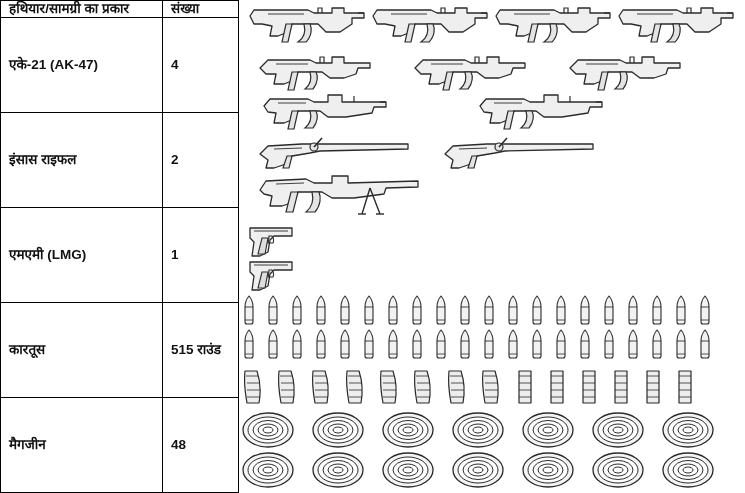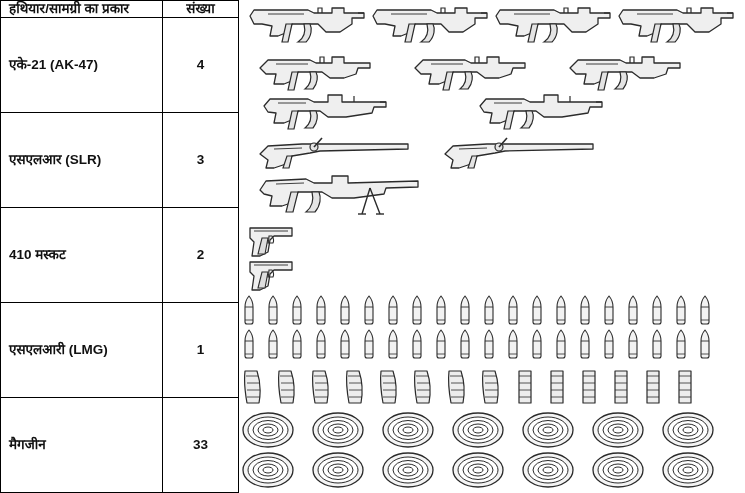--- a/index.html
+++ b/index.html
@@ -28,21 +28,21 @@
     font-size:13.5px;
     font-weight:bold;
     color:#111;
     vertical-align:middle;
     line-height:1.2;
     margin-left:24px;
   }
   table.data th{font-size:13.5px;}
   col.c1{width:162px;}
   col.c2{width:76px;}
-  .num{text-align:center;}
+  .num{text-align:left;}
   .lbl{text-align:left;}
 
   
   .art{
     position:absolute;left:238px;top:0;width:507px;height:493px;
     overflow:hidden;
   }
   .art svg{display:block;}
 </style>
 </head>
@@ -61,34 +61,34 @@
           <th class="lbl">हथियार/सामग्री का प्रकार</th>
           <th class="num">संख्या</th>
         </tr>
       </thead>
       <tbody>
         <tr>
           <td class="lbl">एके-21 (AK-47)</td>
           <td class="num">4</td>
         </tr>
         <tr>
-          <td class="lbl">एसएलआर (SLR)</td>
-          <td class="num">3</td>
-        </tr>
-        <tr>
-          <td class="lbl">410 मस्कट</td>
+          <td class="lbl">इंसास राइफल</td>
           <td class="num">2</td>
         </tr>
         <tr>
-          <td class="lbl">एसएलआरी (LMG)</td>
+          <td class="lbl">एमएमी (LMG)</td>
           <td class="num">1</td>
         </tr>
         <tr>
+          <td class="lbl">कारतूस</td>
+          <td class="num">515 राउंड</td>
+        </tr>
+        <tr>
           <td class="lbl">मैगजीन</td>
-          <td class="num">33</td>
+          <td class="num">48</td>
         </tr>
       </tbody>
     </table>
   </div>
 
   <div class="art">
     <svg width="507" height="493" viewBox="0 0 507 493" xmlns="http://www.w3.org/2000/svg">
       <defs>
 
         <g id="ak47">

